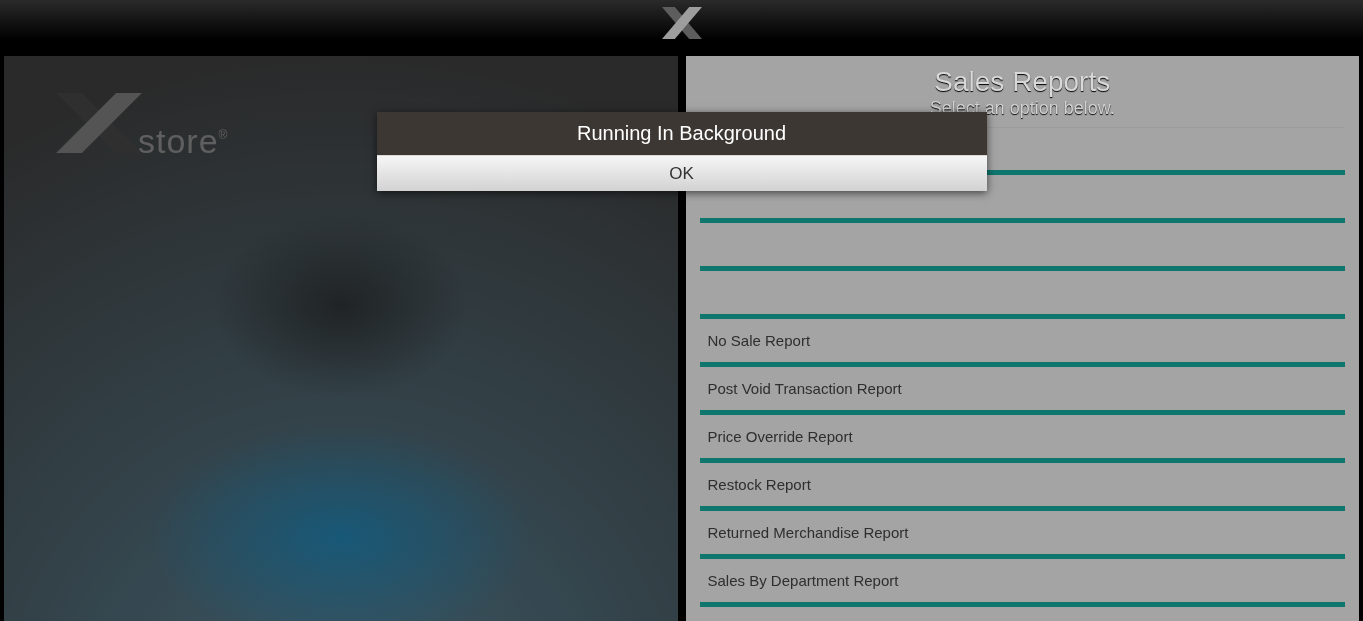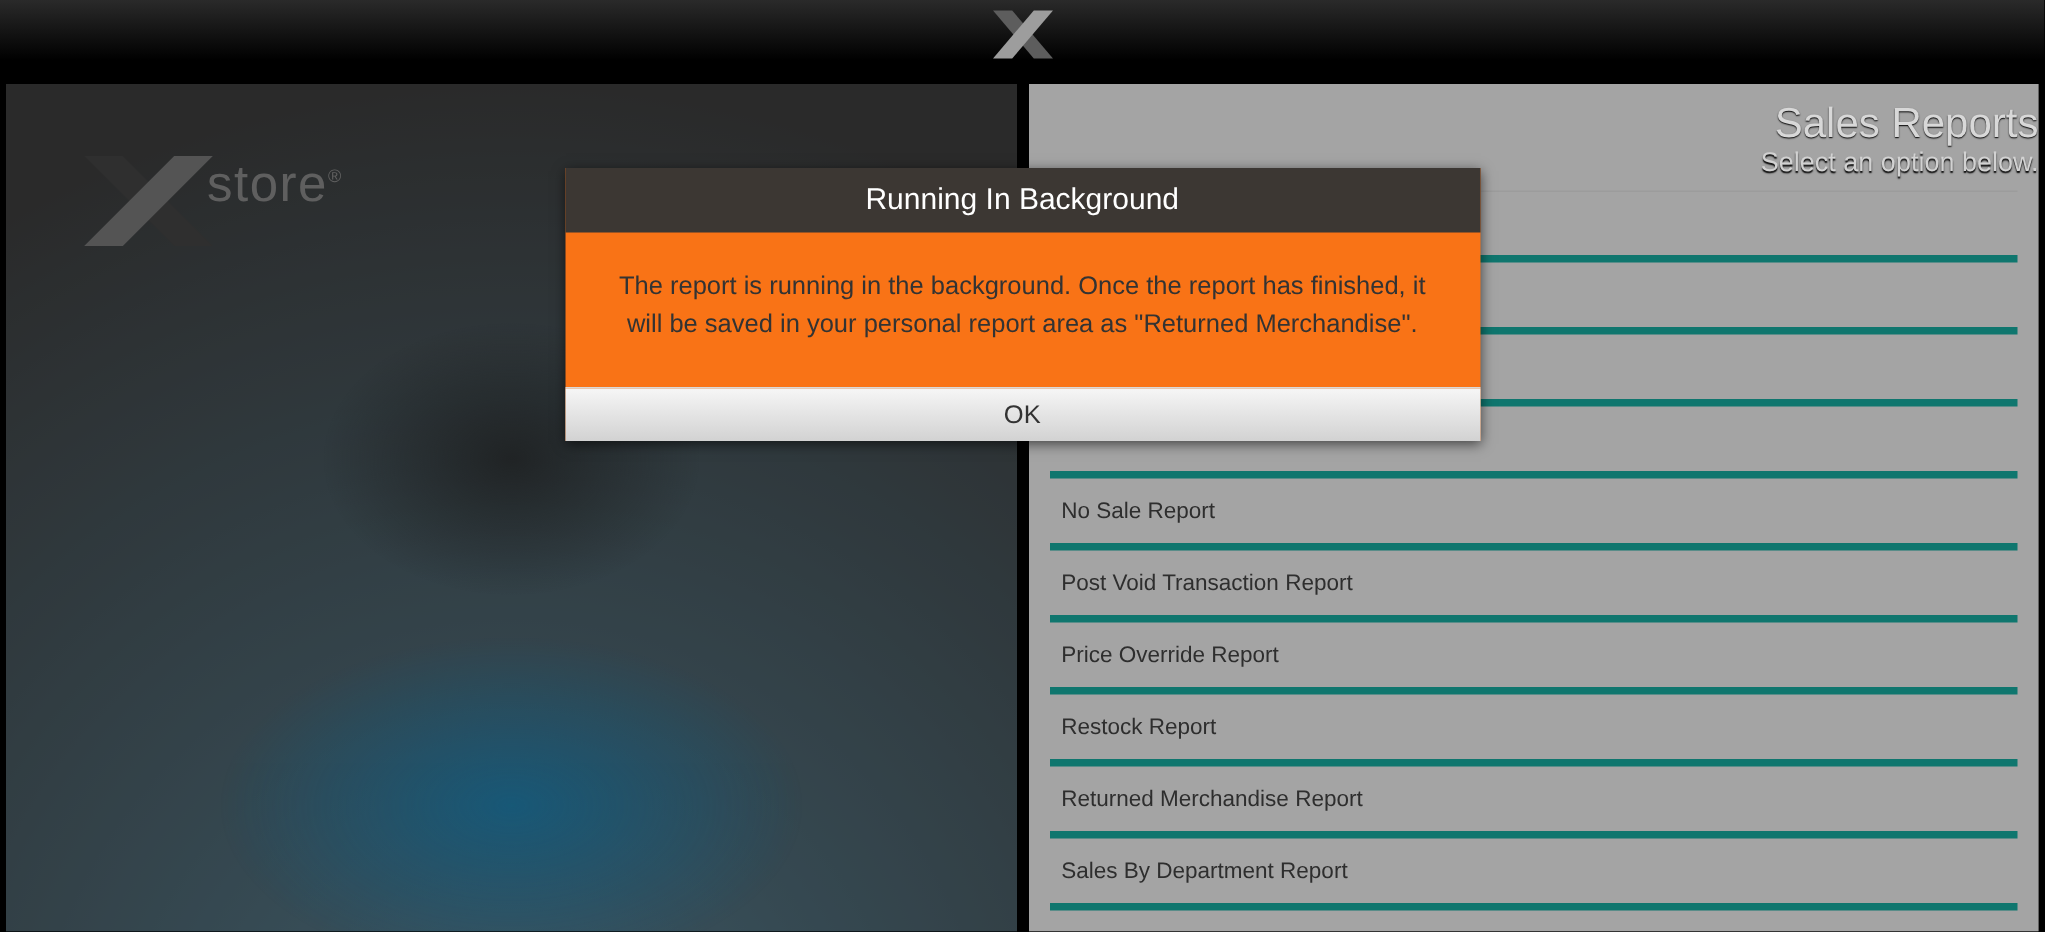--- a/index.html
+++ b/index.html
@@ -17,57 +17,57 @@
     .content {
       position: absolute; top: 50px; left: 0; right: 0; bottom: 0;
       display: flex; gap: 8px; padding: 6px 4px 0 4px;
     }
 
     .left-pane {
       flex: 1; background: #dcdcdc; position: relative; overflow: hidden;
       background: radial-gradient(circle at 50% 120%, #3b7b98 0%, #151515 90%);
     }
     .left-logo {
-      position: absolute; top: 48px; left: 50px; display: flex; align-items: flex-start;
+      position: absolute; top: 37px; left: 50px; display: flex; align-items: flex-end;
       color: #5c5c5c; font-size: 32px; letter-spacing: 1px;
       filter: brightness(0.6);
     }
     .person-silhouette {
       position: absolute; bottom: 0; left: 50px; right: 50px; height: 420px;
       background: radial-gradient(ellipse 180px 130px at 50% 25%, #1a1a1a 0%, transparent 70%),
                   radial-gradient(ellipse 260px 150px at 50% 80%, #0b5e86 0%, transparent 75%);
       opacity: 0.7;
     }
 
     .right-pane {
       flex: 1; background: #e4e4e4; display: flex; flex-direction: column;
       box-shadow: inset 0 0 0 9999px rgba(0,0,0,0.28);
     }
-    .right-header { text-align: right; padding: 10px 0 8px 0; }
+    .right-header { text-align: center; padding: 10px 0 8px 0; }
     .right-title { color: #d8d8d8; font-size: 28px; font-weight: 400; text-shadow: 0 1px 1px #000; }
     .right-sub { color: #d2d2d2; font-size: 18px; margin-top: 0; text-shadow: 0 1px 1px #000; }
 
     .report-list { padding: 0 14px; }
     .report-item {
       height: 48px; display: flex; align-items: center; padding-left: 8px;
       border-bottom: 5px solid #0f766e; color: #2e2e2e; font-size: 15px;
       cursor: pointer;
     }
     .report-item:first-child { border-top: 1px solid #9c9c9c; }
 
     
     .dim {
       position: absolute; inset: 0; background: rgba(60,60,60,0.55);
       pointer-events: none;
     }
 
     
     .modal {
       position: absolute; top: 112px; left: 50%; transform: translateX(-50%);
-      width: 610px; background: #f97316; box-shadow: 0 2px 8px rgba(0,0,0,0.6);
+      width: 610px; background: #86efac; box-shadow: 0 2px 8px rgba(0,0,0,0.6);
       z-index: 100;
     }
     .modal-header {
       background: #3c3733; color: #fff; font-size: 20px; text-align: center;
       padding: 10px 0;
     }
     .modal-body {
       padding: 24px 24px 30px 24px; color: #333; font-size: 17px; line-height: 1.45;
       text-align: center;
     }
@@ -150,15 +150,14 @@
       <div class="report-item">
           <span>Sales By Department Report</span>
         </div>
     </div>
   </div>
 
 </div>
 
 <div class="modal">
   <div class="modal-header">Running In Background</div>
-  <div class="modal-body">The report is running in the background. Once the report has finished, it will be saved in your personal report area as "Returned Merchandise".</div>
   <div class="modal-footer">OK</div>
 </div>
 
 </body></html>

